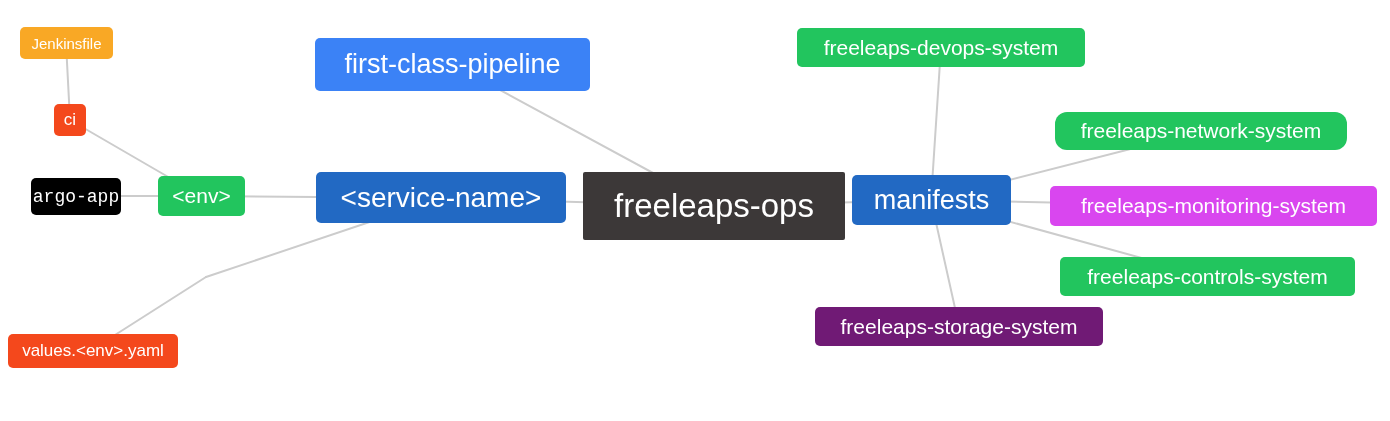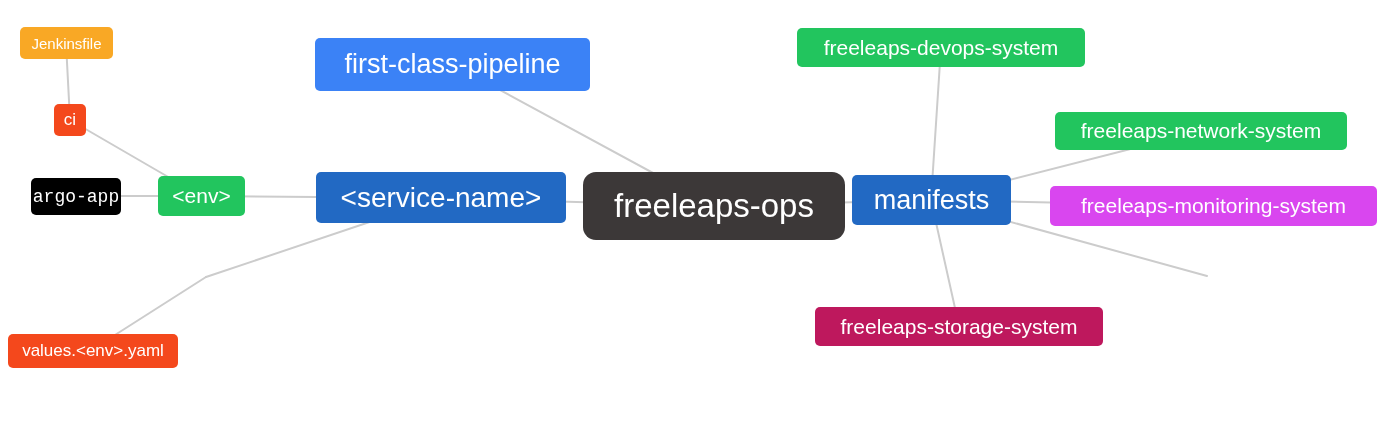--- a/index.html
+++ b/index.html
@@ -67,29 +67,30 @@
   <div class="node" style="left: 54px; top: 104px; width: 32px; height: 32px; font-size: 17px; background: rgb(244, 72, 28); color: rgb(255, 255, 255);">ci</div>
 
   <div class="node" style="left: 31px; top: 178px; width: 90px; height: 37px; font-size: 18px; background: #000000; color: rgb(255, 255, 255); font-family: Liberation Mono, monospace;">argo-app</div>
 
   <div class="node" style="left: 158px; top: 176px; width: 87px; height: 40px; font-size: 21px; background: rgb(34, 197, 94); color: rgb(255, 255, 255);">&lt;env&gt;</div>
 
   <div class="node" style="left: 316px; top: 172px; width: 250px; height: 51px; font-size: 28px; background: rgb(34, 105, 195); color: rgb(255, 255, 255);">&lt;service-name&gt;</div>
 
   <div class="node" style="left: 315px; top: 38px; width: 275px; height: 53px; font-size: 27px; background: #3b82f6; color: rgb(255, 255, 255);">first-class-pipeline</div>
 
-  <div class="node" style="left: 583px; top: 172px; width: 262px; height: 68px; font-size: 33px; border-radius: 13px; background: rgb(60, 56, 56); color: rgb(255, 255, 255);">freeleaps-ops</div>
+  <div class="node" style="left: 583px; top: 172px; width: 262px; height: 68px; font-size: 33px; border-radius: 2px; background: rgb(60, 56, 56); color: rgb(255, 255, 255);">freeleaps-ops</div>
 
   <div class="node" style="left: 852px; top: 175px; width: 159px; height: 50px; font-size: 27px; background: rgb(34, 105, 195); color: rgb(255, 255, 255);">manifests</div>
 
 
   <div class="node" style="left: 8px; top: 334px; width: 170px; height: 34px; font-size: 17px; background: rgb(244, 72, 28); color: #ffffff;">values.&lt;env&gt;.yaml</div>
 
   <div class="node" style="left: 797px; top: 28px; width: 288px; height: 39px; font-size: 21px; background: rgb(34, 197, 94); color: rgb(255, 255, 255);">freeleaps-devops-system</div>
 
-  <div class="node" style="left: 1055px; top: 112px; width: 292px; height: 38px; font-size: 21px; background: rgb(34, 197, 94); color: rgb(255, 255, 255);">freeleaps-network-system</div>
+  <div class="node" style="left: 1055px; top: 112px; width: 292px; height: 38px; font-size: 21px; background: rgb(34, 197, 94); color: rgb(255, 255, 255); border-radius: 12px;">freeleaps-network-system</div>
 
   <div class="node" style="left: 1050px; top: 186px; width: 327px; height: 40px; font-size: 21px; background: #d946ef; color: rgb(255, 255, 255);">freeleaps-monitoring-system</div>
 
+  <div class="node" style="left: 1060px; top: 257px; width: 295px; height: 39px; font-size: 21px; background: rgb(34, 197, 94); color: rgb(255, 255, 255);">freeleaps-controls-system</div>
 
-  <div class="node" style="left: 815px; top: 307px; width: 288px; height: 39px; font-size: 21px; background: #be185d; color: rgb(255, 255, 255);">freeleaps-storage-system</div>
+  <div class="node" style="left: 815px; top: 307px; width: 288px; height: 39px; font-size: 21px; background: #701a75; color: rgb(255, 255, 255);">freeleaps-storage-system</div>
 
 </div>
 
 </body></html>

